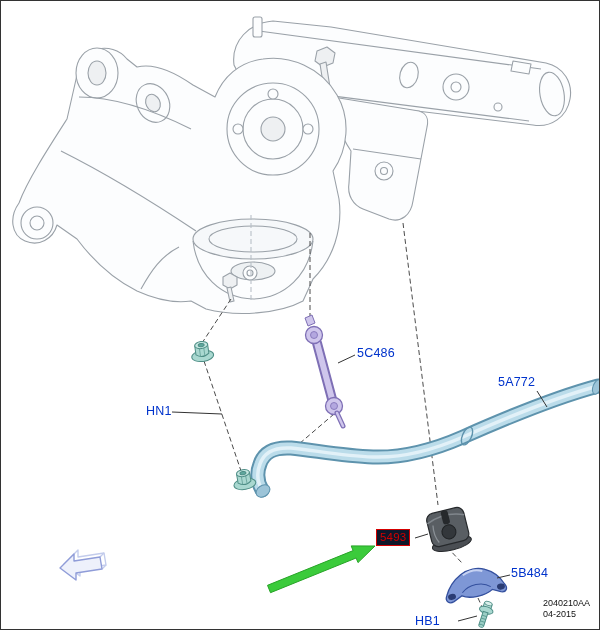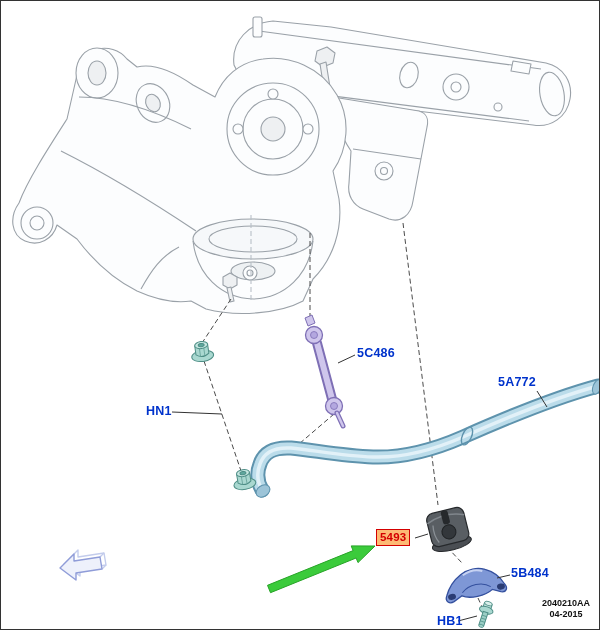--- a/index.html
+++ b/index.html
@@ -3,30 +3,30 @@
 <meta charset="utf-8">
 <style>
   html,body{margin:0;padding:0;background:#fff}
   .canvas{
     position:relative;width:600px;height:630px;background:#fff;
     border:1px solid #333;box-sizing:border-box;overflow:hidden;
     font-family:"Liberation Sans",sans-serif;
   }
   .canvas svg{position:absolute;left:0;top:0}
   .callout{
-    position:absolute;color:#0033CC;font-weight:bold;font-size:12.5px;
+    position:absolute;color:#0033CC;font-weight:normal;font-size:12.5px;
     letter-spacing:.2px;white-space:nowrap;cursor:pointer;
   }
   .callout.highlight{
-    color:#D40000;border:1.5px solid #D40000;background:#fdba74;
+    color:#D40000;border:1.5px solid #D40000;background:#0f172a;
     padding:0 3px;font-size:11.5px;line-height:15px;
   }
   .docinfo{
-    position:absolute;right:9px;top:597px;text-align:center;
-    font-size:9px;color:#111;line-height:11px;font-weight:bold;
+    position:absolute;right:9px;top:597px;
+    font-size:9px;color:#111;line-height:11px;
   }
 </style>
 </head>
 <body>
 
 <div class="canvas">
 
   <svg width="600" height="630" viewBox="0 0 600 630">
 
     <g stroke="#9AA1A8" stroke-width="1.1" fill="#FCFDFE" stroke-linejoin="round">
@@ -171,20 +171,20 @@
       <path d="M101,568 L105,564 M99,556 L103,552" stroke="#C3CCEC" fill="none"></path>
       <polygon points="59,567 73,553 73,560 99,556 101,568 75,572 75,579"></polygon>
     </g>
   </svg>
 
   <div class="callout" style="left:145px;top:403px">HN1</div>
   <div class="callout" style="left:356px;top:345px">5C486</div>
   <div class="callout" style="left:497px;top:374px">5A772</div>
   <div class="callout highlight" style="left:375px;top:528px">5493</div>
   <div class="callout" style="left:510px;top:565px">5B484</div>
-  <div class="callout" style="left:436px;top:613px">HB1</div>
+  <div class="callout" style="left:414px;top:613px">HB1</div>
 
   <div class="docinfo">
     <div>2040210AA</div>
     <div>04-2015</div>
   </div>
 
 </div>
 
 </body></html>

